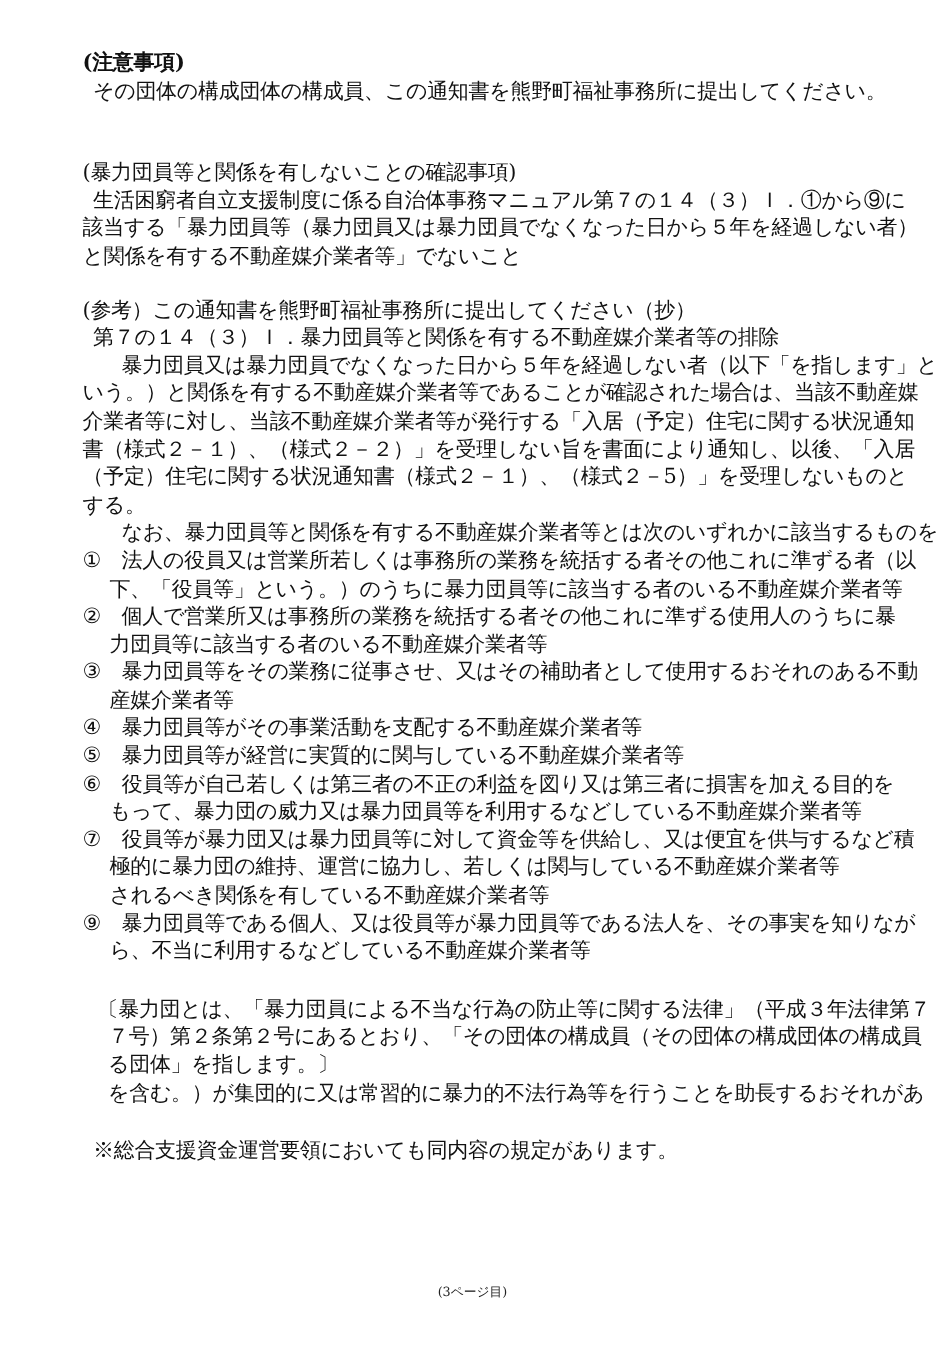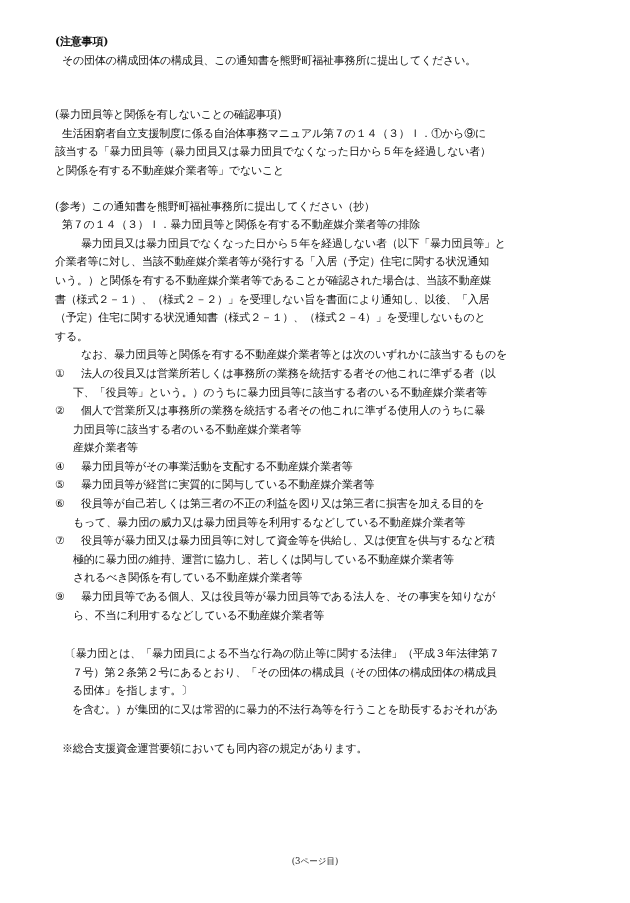--- a/index.html
+++ b/index.html
@@ -3,21 +3,21 @@
   <meta charset="utf-8">
   <style>
     html, body { margin: 0; padding: 0; background: #ffffff; }
     body {
       width: 630px; height: 903px; position: relative; overflow: hidden;
       font-family: "DejaVu Serif", "Liberation Serif", serif;
       color: #111111;
     }
     .page { position: absolute; left: 55px; top: 33px; width: 530px; }
     .line {
-      font-size: 11px; line-height: 18.6px; white-space: nowrap;
+      font-size: 14px; line-height: 18.6px; white-space: nowrap;
       letter-spacing: -0.2px; height: 18.6px;
     }
     .bold { font-weight: bold; }
     .ind1 { padding-left: 7px; }
     .ind2 { padding-left: 26px; }
     .ind3 { padding-left: 18px; }
     .gap-lg { height: 36px; }
     .gap-md { height: 17px; }
     .gap-sm { height: 20px; }
     .footer {
@@ -37,33 +37,34 @@
 
   <div class="line">(暴力団員等と関係を有しないことの確認事項)</div>
   <div class="line ind1">生活困窮者自立支援制度に係る自治体事務マニュアル第７の１４（３）Ｉ．①から⑨に</div>
   <div class="line">該当する「暴力団員等（暴力団員又は暴力団員でなくなった日から５年を経過しない者）</div>
   <div class="line">と関係を有する不動産媒介業者等」でないこと</div>
 
   <div class="gap-md"></div>
 
   <div class="line">(参考）この通知書を熊野町福祉事務所に提出してください（抄）</div>
   <div class="line ind1">第７の１４（３）Ｉ．暴力団員等と関係を有する不動産媒介業者等の排除</div>
-  <div class="line ind2">暴力団員又は暴力団員でなくなった日から５年を経過しない者（以下「暴力団員等」と</div>
+  <div class="line ind2">暴力団員又は暴力団員でなくなった日から５年を経過しない者（以下「を指します」と</div>
+  <div class="line">いう。）と関係を有する不動産媒介業者等であることが確認された場合は、当該不動産媒</div>
   <div class="line">介業者等に対し、当該不動産媒介業者等が発行する「入居（予定）住宅に関する状況通知</div>
-  <div class="line">いう。）と関係を有する不動産媒介業者等であることが確認された場合は、当該不動産媒</div>
   <div class="line">書（様式２－１）、（様式２－２）」を受理しない旨を書面により通知し、以後、「入居</div>
-  <div class="line">（予定）住宅に関する状況通知書（様式２－１）、（様式２－4）」を受理しないものと</div>
+  <div class="line">（予定）住宅に関する状況通知書（様式２－１）、（様式２－5）」を受理しないものと</div>
   <div class="line">する。</div>
   <div class="line ind2">なお、暴力団員等と関係を有する不動産媒介業者等とは次のいずれかに該当するものを</div>
 
   <div>
     <div class="line"><span class="item-num">①</span><span>法人の役員又は営業所若しくは事務所の業務を統括する者その他これに準ずる者（以</span></div>
     <div class="line ind3">下、「役員等」という。）のうちに暴力団員等に該当する者のいる不動産媒介業者等</div>
     <div class="line"><span class="item-num">②</span><span>個人で営業所又は事務所の業務を統括する者その他これに準ずる使用人のうちに暴</span></div>
     <div class="line ind3">力団員等に該当する者のいる不動産媒介業者等</div>
+    <div class="line"><span class="item-num">③</span><span>暴力団員等をその業務に従事させ、又はその補助者として使用するおそれのある不動</span></div>
     <div class="line ind3">産媒介業者等</div>
     <div class="line"><span class="item-num">④</span><span>暴力団員等がその事業活動を支配する不動産媒介業者等</span></div>
     <div class="line"><span class="item-num">⑤</span><span>暴力団員等が経営に実質的に関与している不動産媒介業者等</span></div>
     <div class="line"><span class="item-num">⑥</span><span>役員等が自己若しくは第三者の不正の利益を図り又は第三者に損害を加える目的を</span></div>
     <div class="line ind3">もって、暴力団の威力又は暴力団員等を利用するなどしている不動産媒介業者等</div>
     <div class="line"><span class="item-num">⑦</span><span>役員等が暴力団又は暴力団員等に対して資金等を供給し、又は便宜を供与するなど積</span></div>
     <div class="line ind3">極的に暴力団の維持、運営に協力し、若しくは関与している不動産媒介業者等</div>
     <div class="line ind3">されるべき関係を有している不動産媒介業者等</div>
     <div class="line"><span class="item-num">⑨</span><span>暴力団員等である個人、又は役員等が暴力団員等である法人を、その事実を知りなが</span></div>
     <div class="line ind3">ら、不当に利用するなどしている不動産媒介業者等</div>

